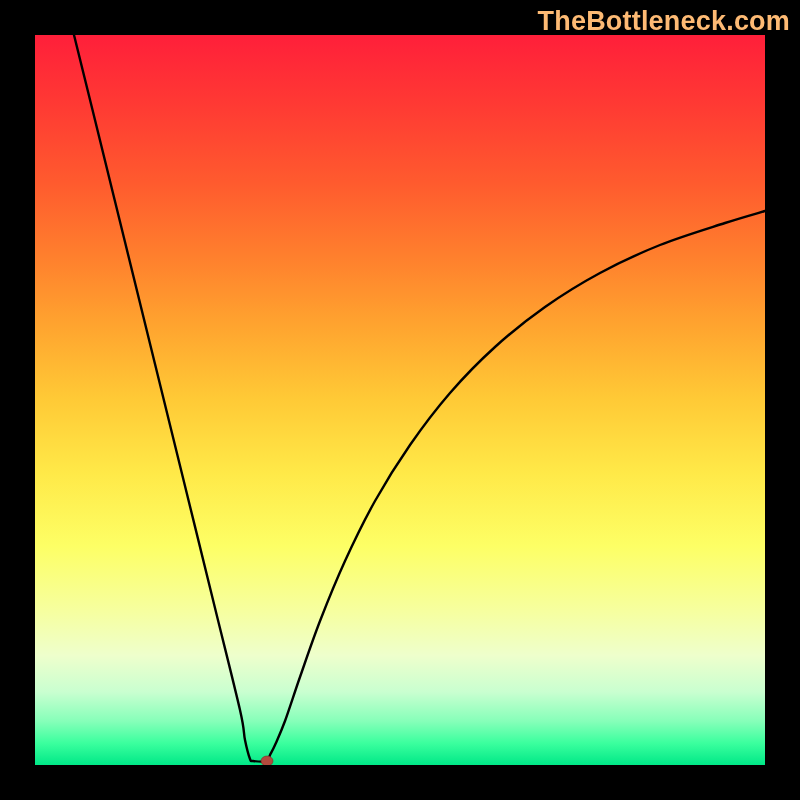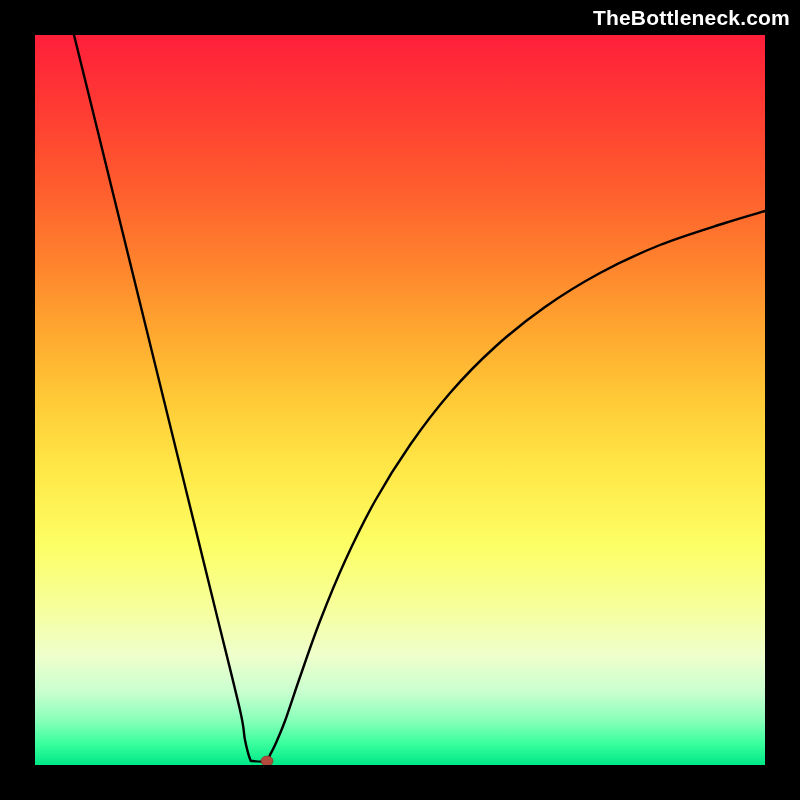--- a/index.html
+++ b/index.html
@@ -46,22 +46,22 @@
     position: absolute;
     left: 0;
     top: 0;
     width: 730px;
     height: 730px;
   }
   .watermark {
     position: absolute;
     top: 6px;
     right: 10px;
-    color: #ffffff;
-    font-size: 21px;
+    color: #fdba74;
+    font-size: 27px;
     font-weight: 600;
     letter-spacing: 0.2px;
     user-select: none;
   }
 </style>
 </head>
 <body>
 
 <div class="frame">
   <div class="watermark">TheBottleneck.com</div>

